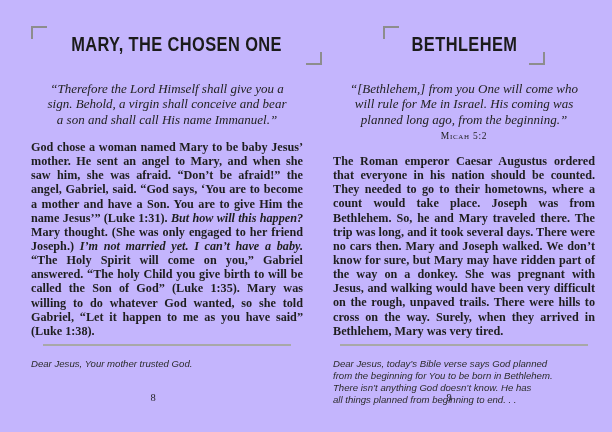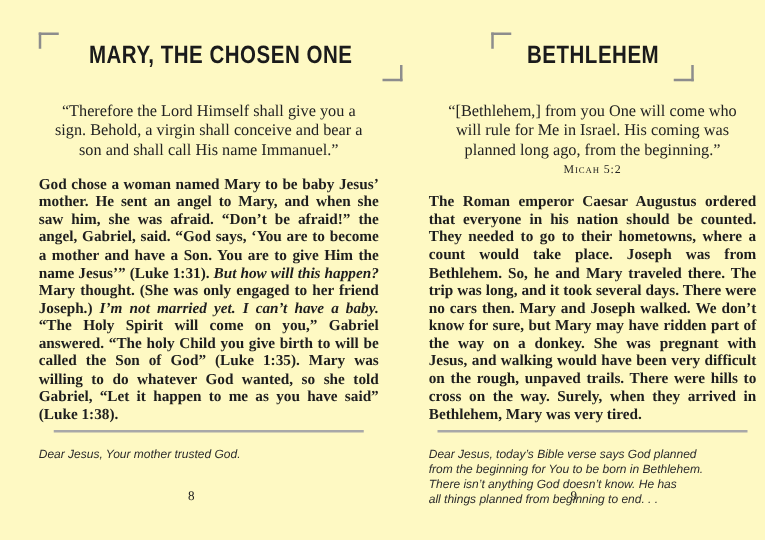--- a/index.html
+++ b/index.html
@@ -1,33 +1,33 @@
 <!DOCTYPE html>
 <html><head>
 <meta charset="utf-8">
 <style>
   html, body { margin: 0; padding: 0; background: #ffffff; }
   .spread {
     position: relative;
     width: 612px;
     height: 432px;
-    background: #fef9c3;
+    background: #c4b5fd;
     overflow: hidden;
     color: #1f1f1f;
     font-family: "Liberation Serif", serif;
   }
   .page {
     position: absolute;
     top: 0;
     height: 432px;
     width: 306px;
     box-sizing: border-box;
   }
   .page-left  { left: 0;   padding: 0 3px 0 31px; }
-  .page-right { left: 306px; padding: 0 7px 16px 37px; }
+  .page-right { left: 296px; padding: 0 7px 16px 37px; }
 
   .title-block { text-align: center; margin-top: 26px; height: 42px; }
   .title-wrap { position: relative; display: inline-block; padding: 7px 17px 9px; }
   .title {
     margin: 0;
     display: inline-block;
     font-family: "Liberation Sans", sans-serif;
     font-weight: 700;
     font-size: 20px;
     letter-spacing: 0.5px;
@@ -37,20 +37,21 @@
     transform-origin: center;
   }
   .bracket { position: absolute; width: 14px; height: 11px; }
   .bracket.tl { top: 0; left: 0; border-top: 2px solid #8d8d8d; border-left: 2px solid #8d8d8d; }
   .bracket.br { bottom: 0; right: 0; border-bottom: 2px solid #8d8d8d; border-right: 2px solid #8d8d8d; }
 
   .verse {
     margin: 13px auto 0;
     max-width: 246px;
     text-align: center;
+    font-style: italic;
     font-size: 13px;
     line-height: 1.18;
     color: #222222;
   }
   .citation {
     margin: 4px 0 0;
     text-align: center;
     font-variant: small-caps;
     letter-spacing: 0.7px;
     font-size: 9.5px;

